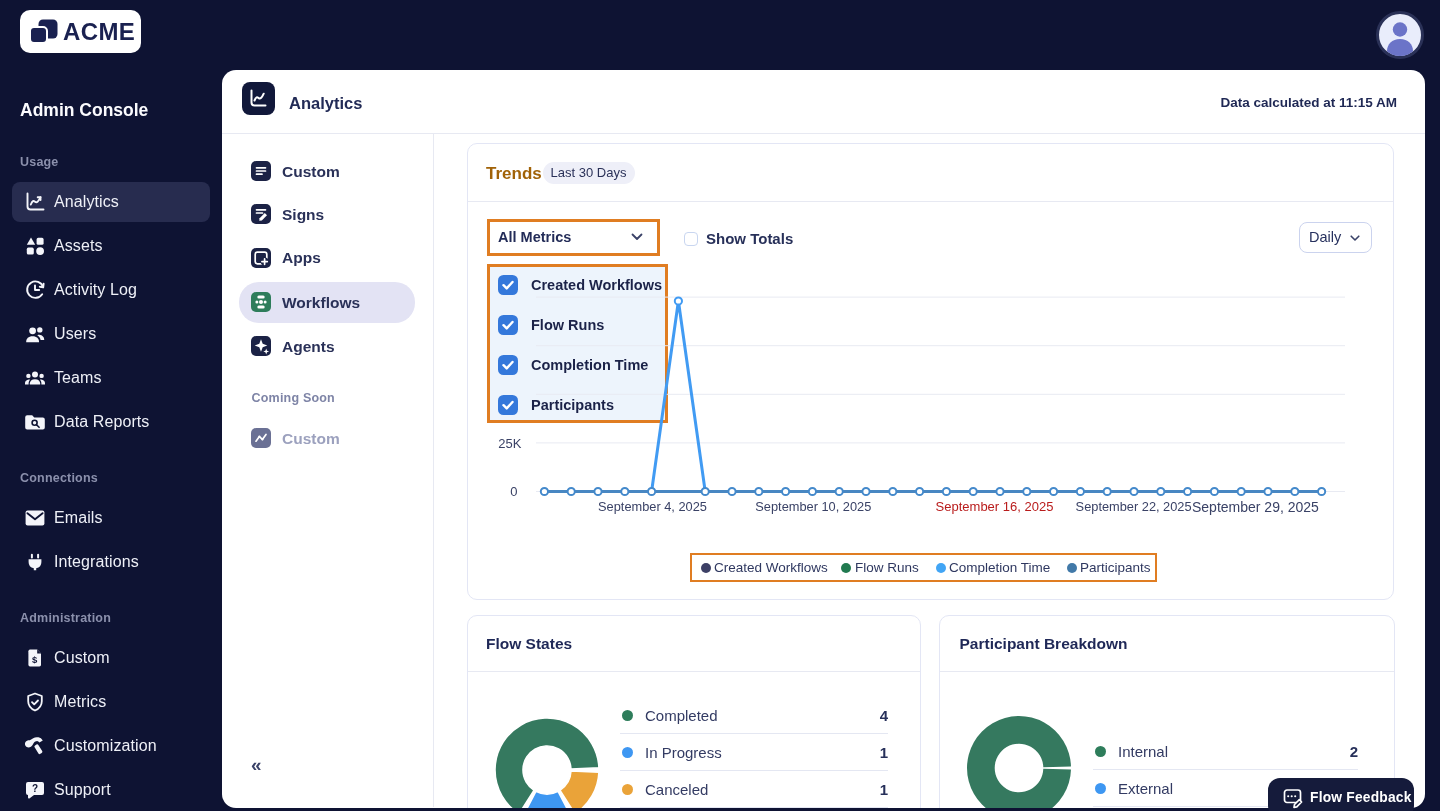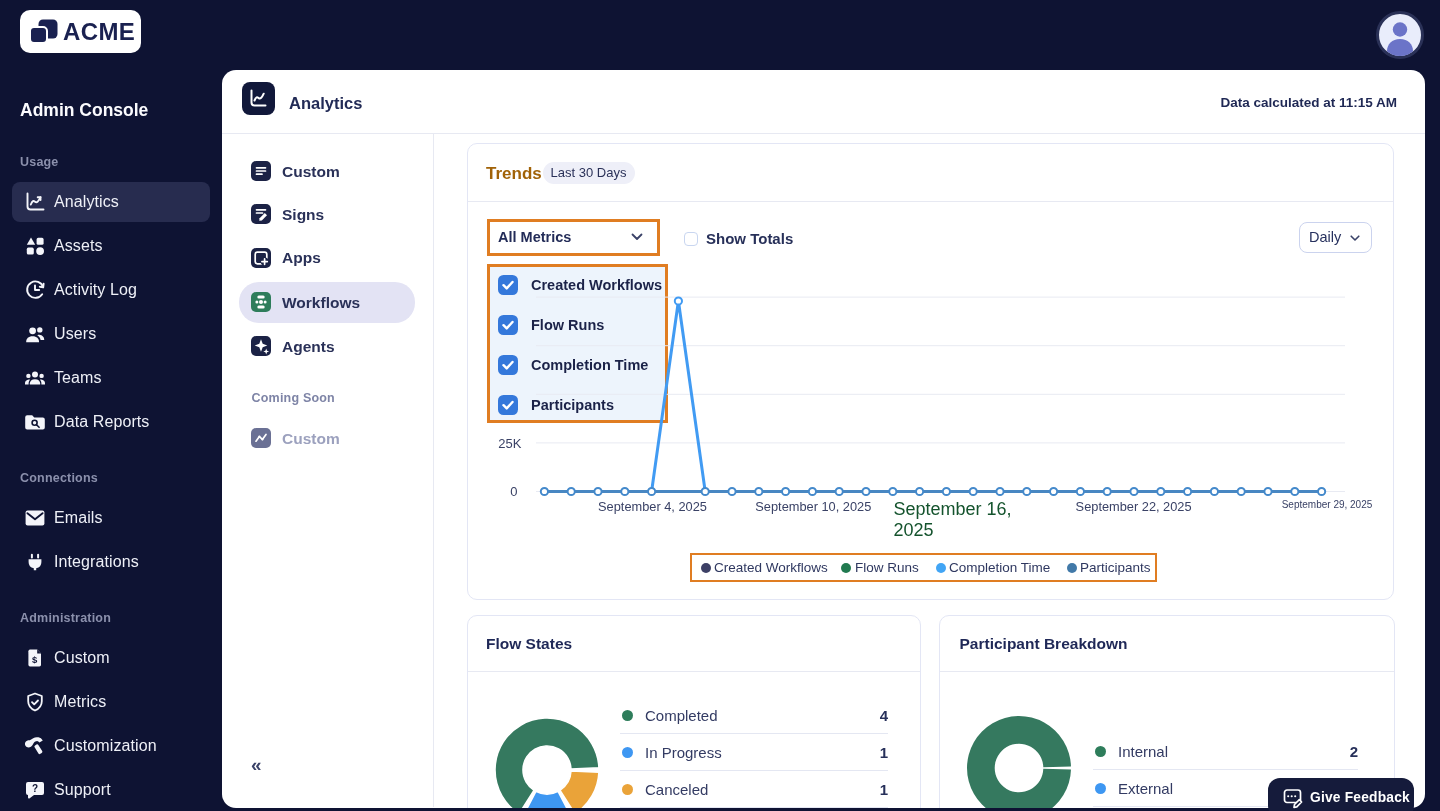--- a/index.html
+++ b/index.html
@@ -252,23 +252,23 @@
     <circle cx="808.0" cy="211.5" r="3.6"></circle>
     <circle cx="834.8" cy="211.5" r="3.6"></circle>
     <circle cx="861.6" cy="211.5" r="3.6"></circle>
   </g>
   <circle cx="218.4" cy="21" r="3.6" fill="#fff" stroke="#419BF3" stroke-width="2"></circle>
 </svg>
 <div class="abs" style="left:259.5px;top:365.5px;width:40px;text-align:right;font-size:13px;color:#3A4266">25K</div>
 <div class="abs" style="left:255.5px;top:414px;width:40px;text-align:right;font-size:13px;color:#3A4266">0</div>
 <div class="abs" style="left:350.5px;top:429px;width:160px;text-align:center;font-size:12.8px;color:#3A4266">September 4, 2025</div>
 <div class="abs" style="left:511.3px;top:429px;width:160px;text-align:center;font-size:12.8px;color:#3A4266">September 10, 2025</div>
-<div class="abs" style="left:671.4px;top:429px;width:160px;text-align:left;font-size:18px;color:#14532d">September 16, 2025</div>
+<div class="abs" style="left:671.4px;top:429px;width:160px;text-align:right;font-size:13px;color:#b91c1c">September 16, 2025</div>
 <div class="abs" style="left:831.6px;top:429px;width:160px;text-align:center;font-size:12.8px;color:#3A4266">September 22, 2025</div>
-<div class="abs" style="left:1025px;top:429px;width:160px;text-align:center;font-size:10px;color:#3A4266">September 29, 2025</div>
+<div class="abs" style="left:970px;top:429px;width:160px;text-align:left;font-size:14px;color:#3A4266">September 29, 2025</div>
 <div class="abs" style="left:468px;top:483px;width:467px;height:29px;border:2.5px solid #E07D22"></div>
 <div class="abs" style="left:478.5px;top:492.5px;width:10px;height:10px;border-radius:50%;background:#3D4066"></div>
 <div class="abs" style="left:492px;top:490px;font-size:13.5px;color:#2F3860">Created Workflows</div>
 <div class="abs" style="left:619.4px;top:492.5px;width:10px;height:10px;border-radius:50%;background:#217A50"></div>
 <div class="abs" style="left:633px;top:490px;font-size:13.5px;color:#2F3860">Flow Runs</div>
 <div class="abs" style="left:713.6px;top:492.5px;width:10px;height:10px;border-radius:50%;background:#42A5F5"></div>
 <div class="abs" style="left:727px;top:490px;font-size:13.5px;color:#2F3860">Completion Time</div>
 <div class="abs" style="left:844.6px;top:492.5px;width:10px;height:10px;border-radius:50%;background:#4179A8"></div>
 <div class="abs" style="left:858px;top:490px;font-size:13.5px;color:#2F3860">Participants</div>
 <div class="abs" style="left:244.5px;top:544.5px;width:454px;height:280px;border:1px solid #E3E6F5;border-radius:10px;background:#fff"></div>
@@ -319,13 +319,13 @@
 
 </div>
 <div class="abs" style="left:1267.5px;top:777.5px;width:146px;height:40px;background:#151B3B;border-radius:12px"></div>
 <svg class="abs" style="left:1282px;top:786px" width="23" height="23" viewBox="0 0 23 23" fill="none" stroke="#fff" stroke-width="1.7" stroke-linecap="round" stroke-linejoin="round">
   <rect x="2.5" y="4" width="16" height="12.5" rx="2.5"></rect>
   <g stroke-width="2.1">
       <path d="M6.2 10.2h.01M9.7 10.2h.01M13.2 10.2h.01"></path>
     </g>
   <path d="M12.5 18.5l4.8-4.8 2.3 2.3-4.8 4.8-2.8.5z" fill="#151B3B"></path>
 </svg>
-<div class="abs" style="left:1310px;top:789.5px;font-size:13.8px;font-weight:bold;color:#fff;letter-spacing:.2px">Give Feedback</div>
+<div class="abs" style="left:1310px;top:789.5px;font-size:13.8px;font-weight:bold;color:#fff;letter-spacing:.2px">Flow Feedback</div>
 
 </body></html>

